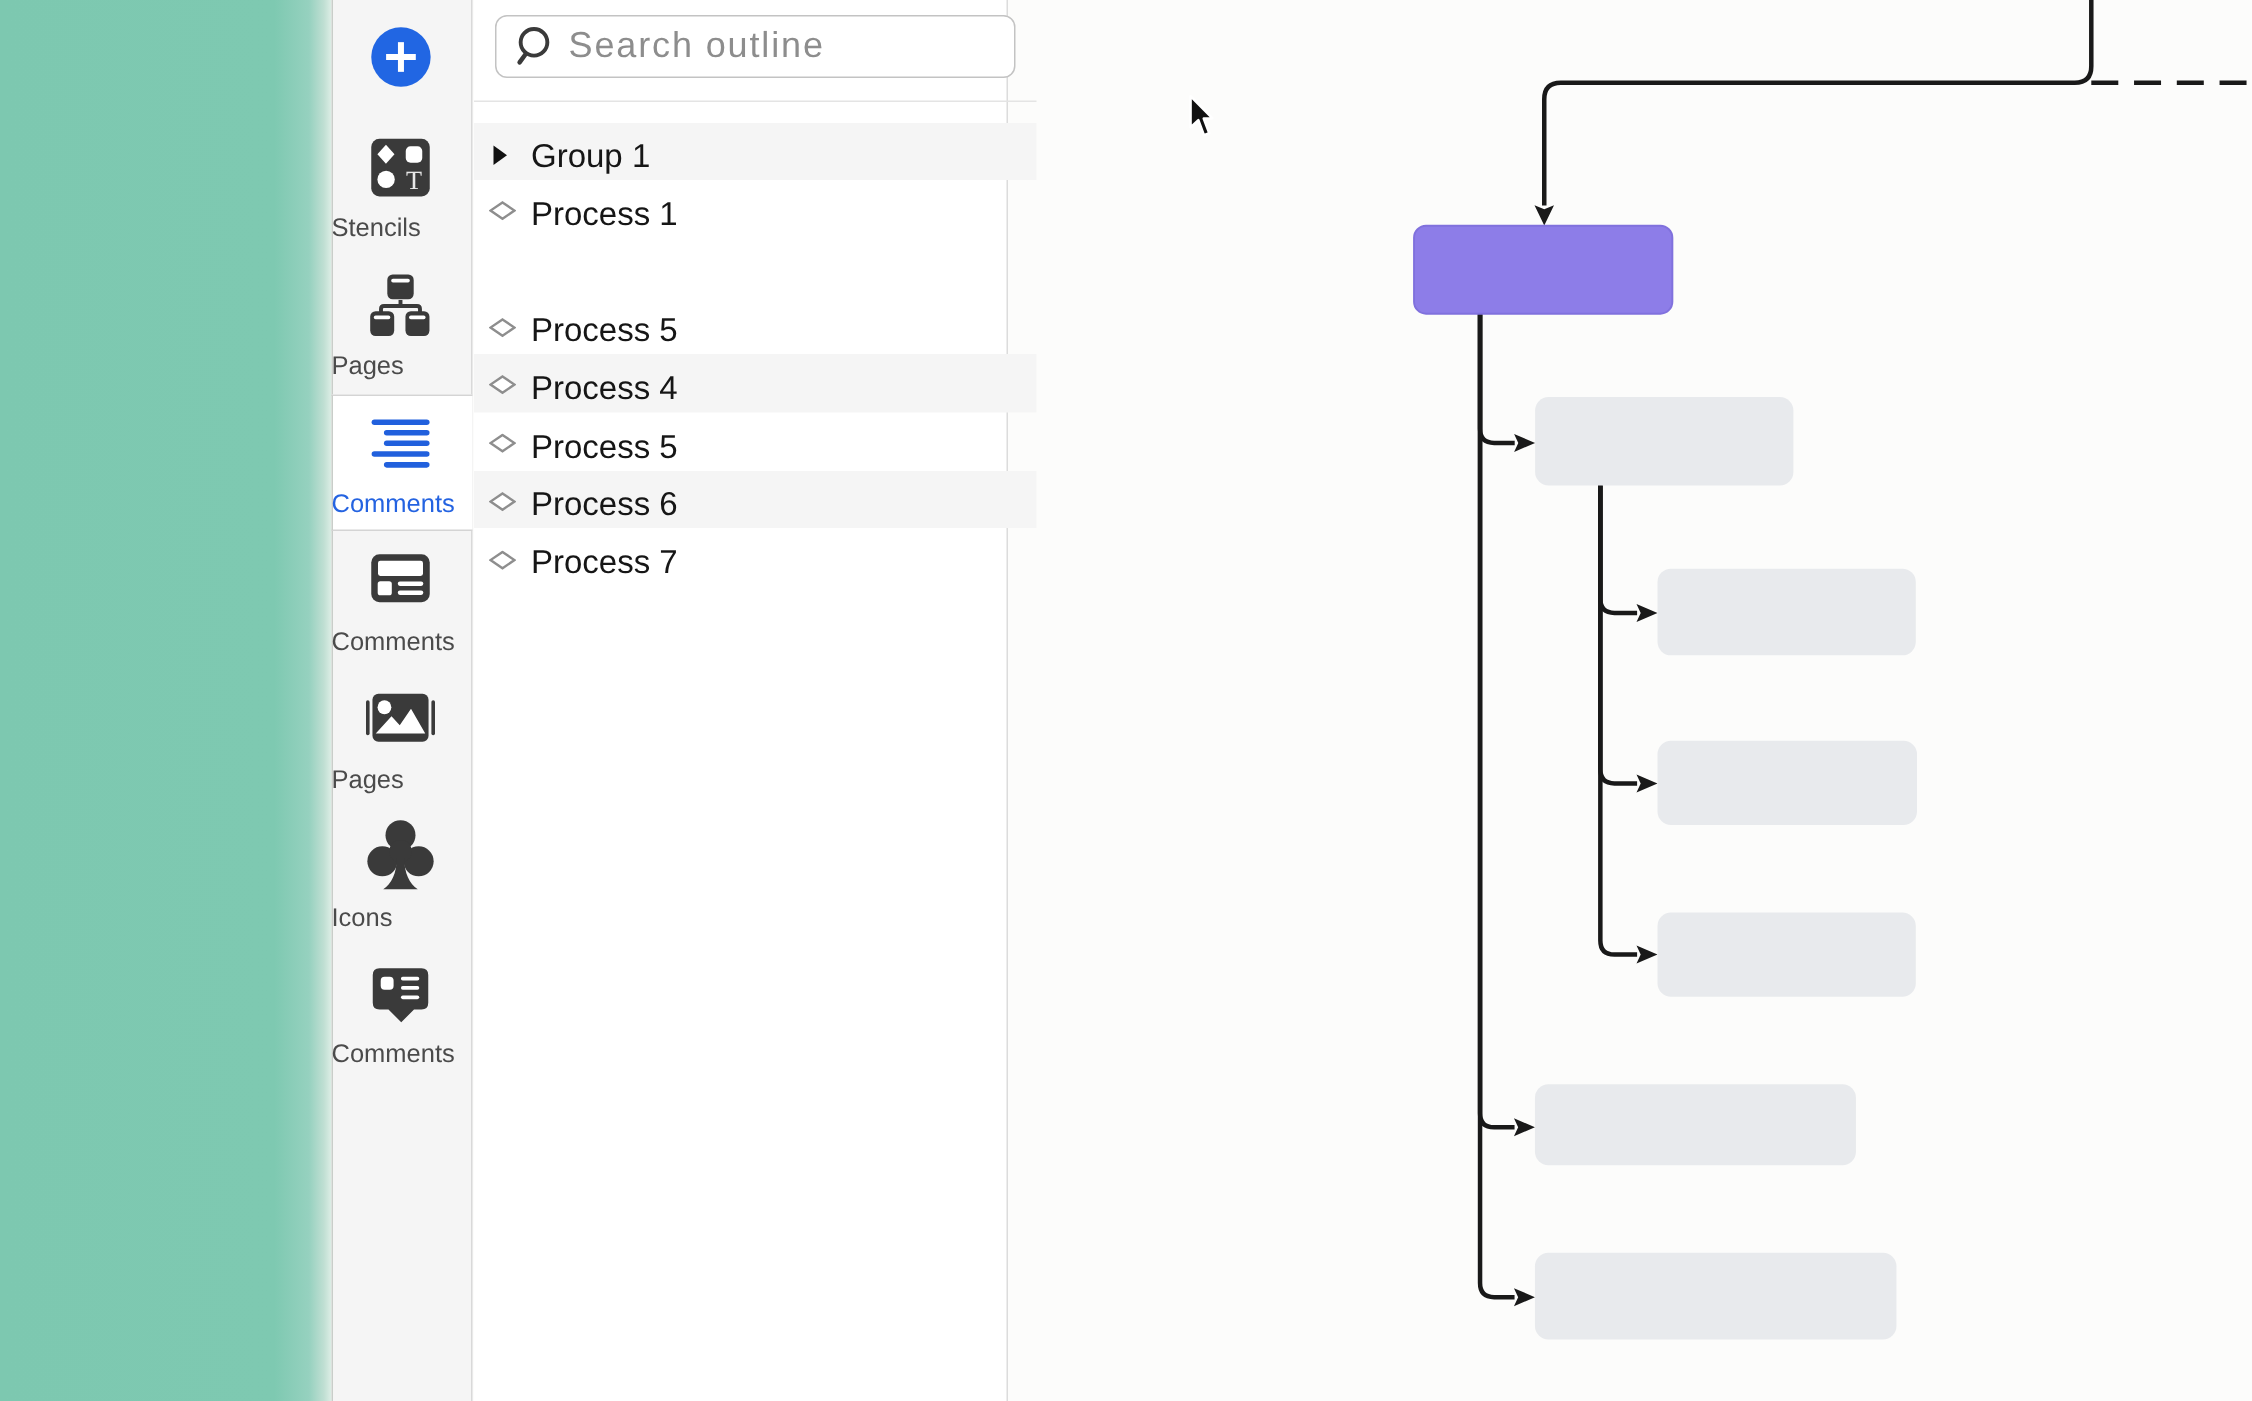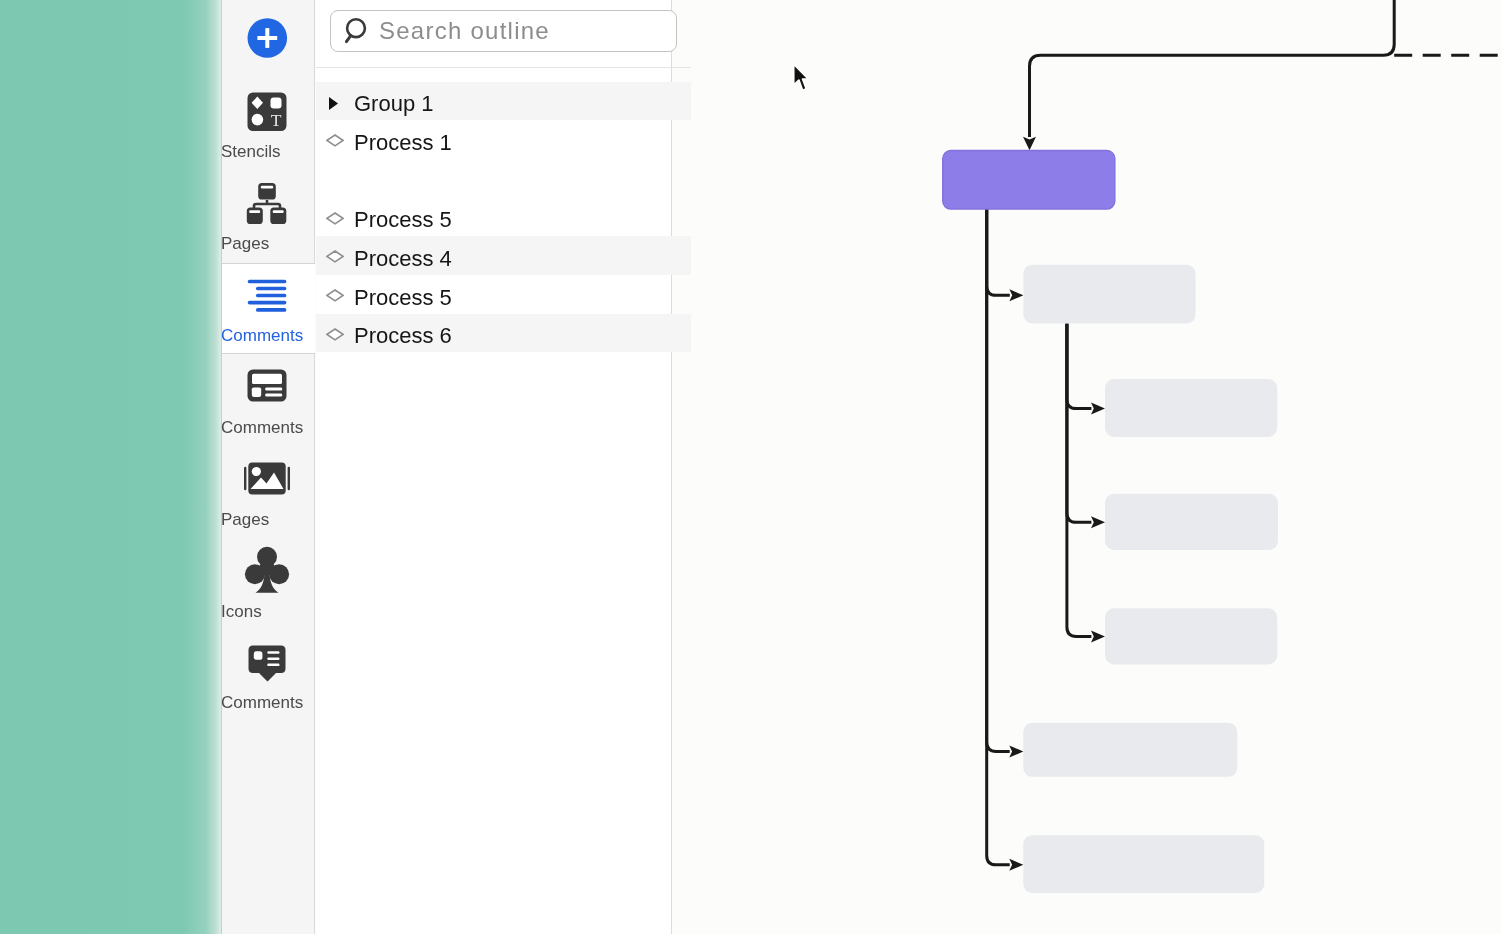--- a/index.html
+++ b/index.html
@@ -148,20 +148,26 @@
         <svg class="dia" style="left:9.5px" width="18" height="13" viewBox="0 0 18 13">
           <path d="M9 1 L17 6.4 L9 11.8 L1 6.4 Z" fill="#fff" stroke="#8e8e8e" stroke-width="1.6"></path>
         </svg>
         <div class="rtext">Process 5</div>
       </div>
     <div class="row g" style="top:313.8px">
         <svg class="dia" style="left:9.5px" width="18" height="13" viewBox="0 0 18 13">
           <path d="M9 1 L17 6.4 L9 11.8 L1 6.4 Z" fill="#fff" stroke="#8e8e8e" stroke-width="1.6"></path>
         </svg>
         <div class="rtext">Process 6</div>
+      </div>
+    <div class="row" style="top:352.5px">
+        <svg class="dia" style="left:9.5px" width="18" height="13" viewBox="0 0 18 13">
+          <path d="M9 1 L17 6.4 L9 11.8 L1 6.4 Z" fill="#fff" stroke="#8e8e8e" stroke-width="1.6"></path>
+        </svg>
+        <div class="rtext">Process 7</div>
       </div>
   </div>
 
   <svg id="canvas" class="abs" width="809" height="934" viewBox="0 0 809 934">
     <g fill="none" stroke="#191919" stroke-width="3">
       <path d="M702.2 0 V44.2 Q702.2 55.2 691.2 55.2 H348.5 Q337.5 55.2 337.5 66.2 V137"></path>
       <path d="M702.2 55.2 H809" stroke-dasharray="18 10.5"></path>
       <path d="M294.7 209 V285.9 Q294.7 295.3 304.1 295.3 H317.8"></path>
       <path d="M294.7 209 V742.1 Q294.7 751.5 304.1 751.5 H317.7"></path>
       <path d="M294.7 209 V855.4 Q294.7 864.8 304.1 864.8 H317.7"></path>

